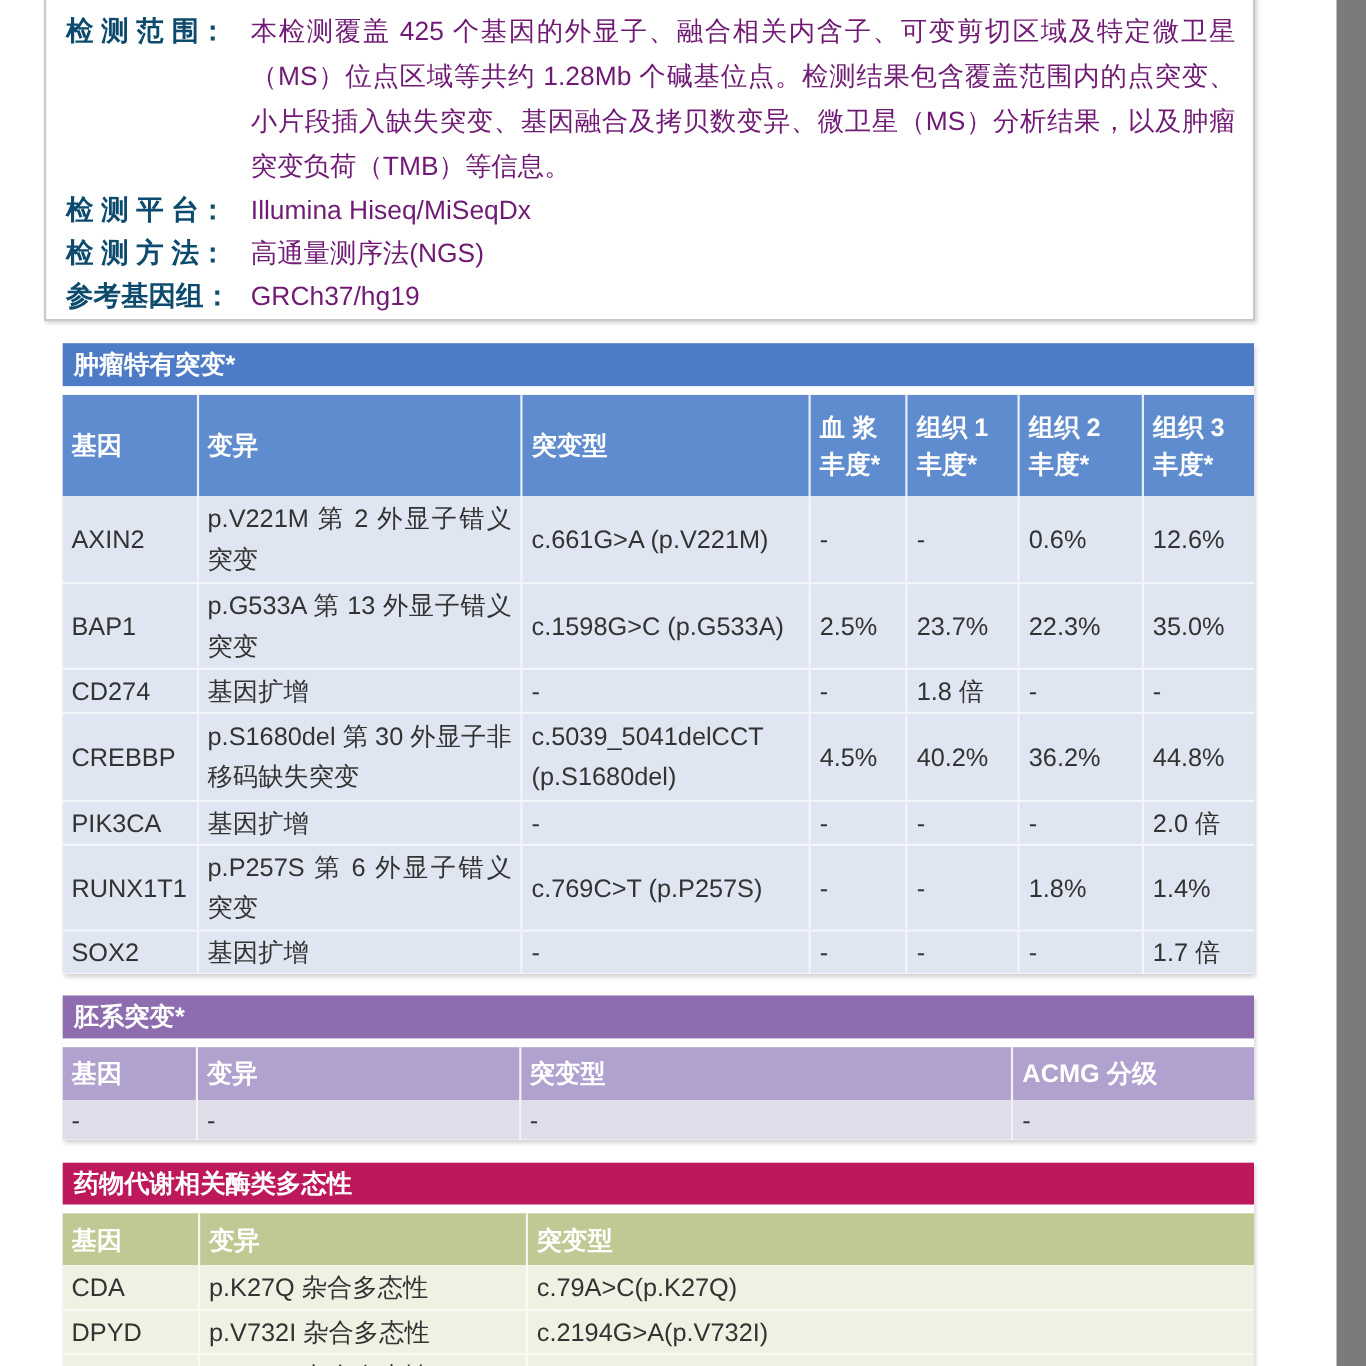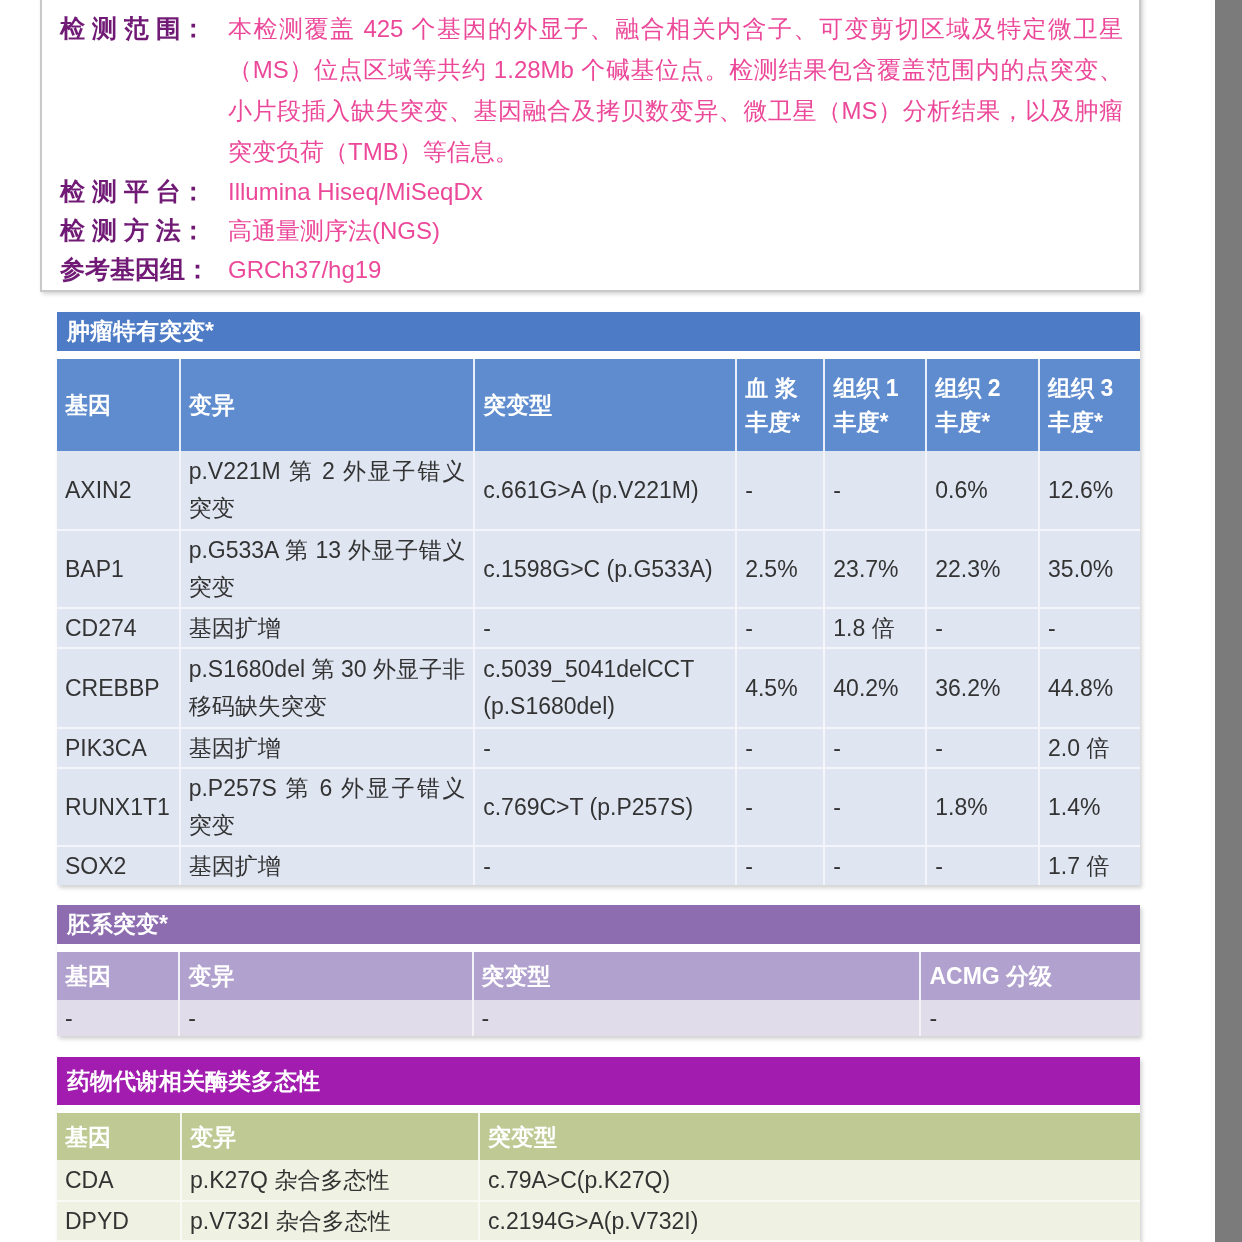--- a/index.html
+++ b/index.html
@@ -20,24 +20,24 @@
   
   .infobox {
     position:absolute; left:40px; top:-8px; width:1101px; height:300px;
     background:#fff; border:2px solid #c9c9c9;
     box-shadow:2px 2px 4px rgba(0,0,0,.18);
     padding:14px 16px 0 18px;
   }
   .field { display:flex; align-items:flex-start; }
   .flabel {
     flex:0 0 168px; width:168px;
-    color:#701a75; font-weight:bold; font-size:25px;
+    color:#0c4a6e; font-weight:bold; font-size:25px;
     line-height:41px; white-space:nowrap;
   }
-  .fvalue { flex:1; font-size:24px; line-height:41px; color:#ec4899; }
+  .fvalue { flex:1; font-size:24px; line-height:41px; color:#701a75; }
   .field.para .fvalue { text-align:justify; }
   .field.oneline { height:39px; }
   .field.oneline .flabel, .field.oneline .fvalue { line-height:39px; }
   
   .dtable {
     position:absolute; left:57px; width:1083px;
     box-shadow:2px 3px 4px rgba(0,0,0,.18);
   }
   .band {
     color:#fff; font-weight:bold; font-size:23px;
@@ -65,21 +65,21 @@
              padding-top:0; padding-bottom:0; }
   
   .blue  .band  { background:#4e7bc6; height:39px; }
   .blue  .thead { background:#5f8cce; height:92px; }
   .blue  .tbody { background:#dfe5f1; }
   
   .purple .band  { background:#8d6db0; height:39px; }
   .purple .thead { background:#b1a1ce; height:48px; }
   .purple .tbody { background:#e1dcea; }
   
-  .green .band  { background:#a21caf; height:48px;font-family:Liberation Mono, monospace; }
+  .green .band  { background:#be185d; height:38px;font-family:Liberation Mono, monospace; }
   .green .thead { background:#bec994; height:47px; }
   .green .tbody { background:#eff1e2; }
   
   .c0{width:125px}.c1{width:298px}.c2{width:265px}
   .c3{width:89px}.c4{width:103px}.c5{width:114px}.c6{width:101px}
   
   .g0{width:125px}.g1{width:298px}.g2{width:455px}.g3{width:222px}
   
   .e0{width:125px}.e1{width:298px}.e2{width:660px}
   

